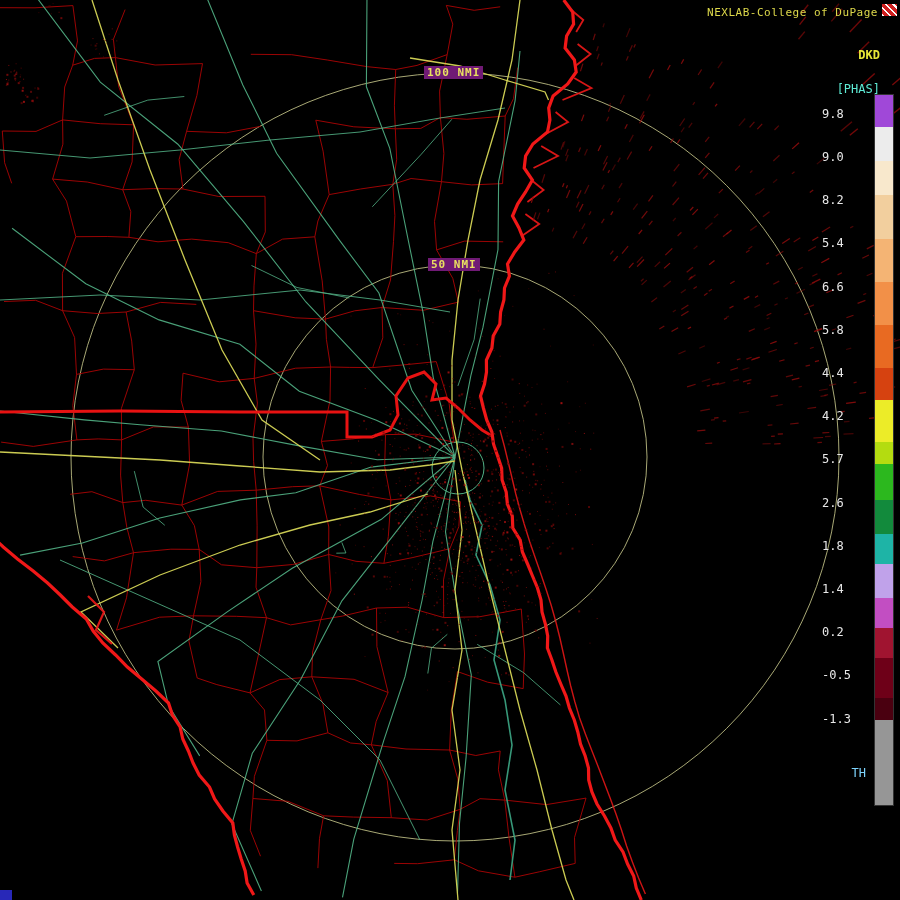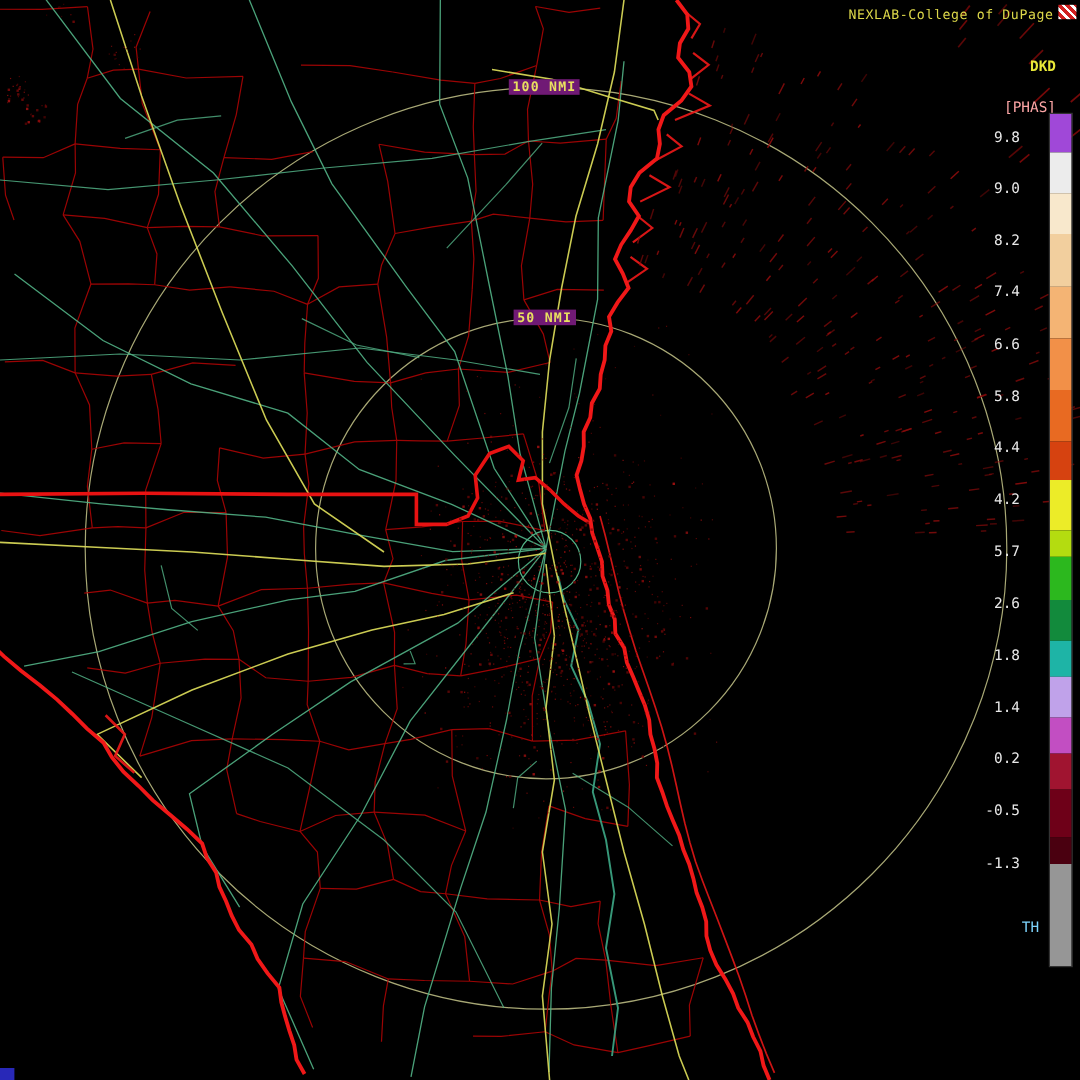--- a/index.html
+++ b/index.html
@@ -5,24 +5,24 @@
   html,body{margin:0;padding:0;background:#000;}
   #stage{position:relative;width:900px;height:900px;background:#000;overflow:hidden;
          font-family:"DejaVu Sans Mono","Liberation Mono",monospace;}
   #map-svg{position:absolute;left:0;top:0;}
   .ring-label{position:absolute;background:#701a75;color:#e8e060;font-size:11px;font-weight:bold;
               padding:0 3px;letter-spacing:1px;z-index:5;}
   #site-title{position:absolute;top:6px;right:22px;color:#ddd84a;font-size:11px;letter-spacing:.5px;z-index:6;}
   #cod-logo{position:absolute;top:4px;right:3px;width:15px;height:12px;z-index:6;
             background:repeating-linear-gradient(45deg,#ffffff 0 2px,#d02020 2px 5px);}
   #cbar-product{position:absolute;top:48px;right:20px;color:#e8e838;font-size:12px;font-weight:bold;z-index:6;}
-  #cbar-units{position:absolute;top:82px;right:20px;color:#fca5a5;font-size:12px;z-index:6;}
+  #cbar-units{position:absolute;top:82px;right:20px;color:#5eead4;font-size:12px;z-index:6;}
   #cbar-segments{position:absolute;top:95px;right:7px;width:18px;height:710px;z-index:6;outline:1px solid #333;}
   #cbar-ticks{position:absolute;top:0;right:34px;width:44px;height:900px;z-index:6;}
-  #cbar-ticks .tick{position:absolute;right:16px;width:44px;text-align:right;color:#e8e8e8;
+  #cbar-ticks .tick{position:absolute;right:0;width:44px;text-align:left;color:#e8e8e8;
                     font-size:12px;line-height:16px;}
   #cbar-th{position:absolute;top:766px;right:34px;color:#7dd3fc;font-size:12px;z-index:6;}
   #footer-caption{position:absolute;left:160px;bottom:3px;background:#181878;color:#e8e87a;
                   font-size:13px;letter-spacing:3px;padding:1px 6px;white-space:nowrap;z-index:6;}
   #corner-mark{position:absolute;left:0;bottom:0;width:12px;height:10px;background:#2828b8;z-index:6;}
 </style>
 </head>
 <body>
 
 <div id="stage">
@@ -1624,21 +1624,21 @@
       <div style="height: 30px; background: rgb(160, 20, 48);"></div>
       <div style="height: 40px; background: rgb(110, 0, 24);"></div>
       <div style="height: 22px; background: rgb(74, 0, 16);"></div>
       <div style="height: 85px; background: rgb(150, 150, 150);"></div>
     </div>
 
   <div id="cbar-ticks">
     <span class="tick" style="top:106px">9.8</span>
     <span class="tick" style="top:149px">9.0</span>
     <span class="tick" style="top:192px">8.2</span>
-    <span class="tick" style="top:235px">7.4</span>
+    <span class="tick" style="top:235px">5.4</span>
     <span class="tick" style="top:279px">6.6</span>
     <span class="tick" style="top:322px">5.8</span>
     <span class="tick" style="top:365px">4.4</span>
     <span class="tick" style="top:408px">4.2</span>
     <span class="tick" style="top:451px">5.7</span>
     <span class="tick" style="top:495px">2.6</span>
     <span class="tick" style="top:538px">1.8</span>
     <span class="tick" style="top:581px">1.4</span>
     <span class="tick" style="top:624px">0.2</span>
     <span class="tick" style="top:667px">-0.5</span>

